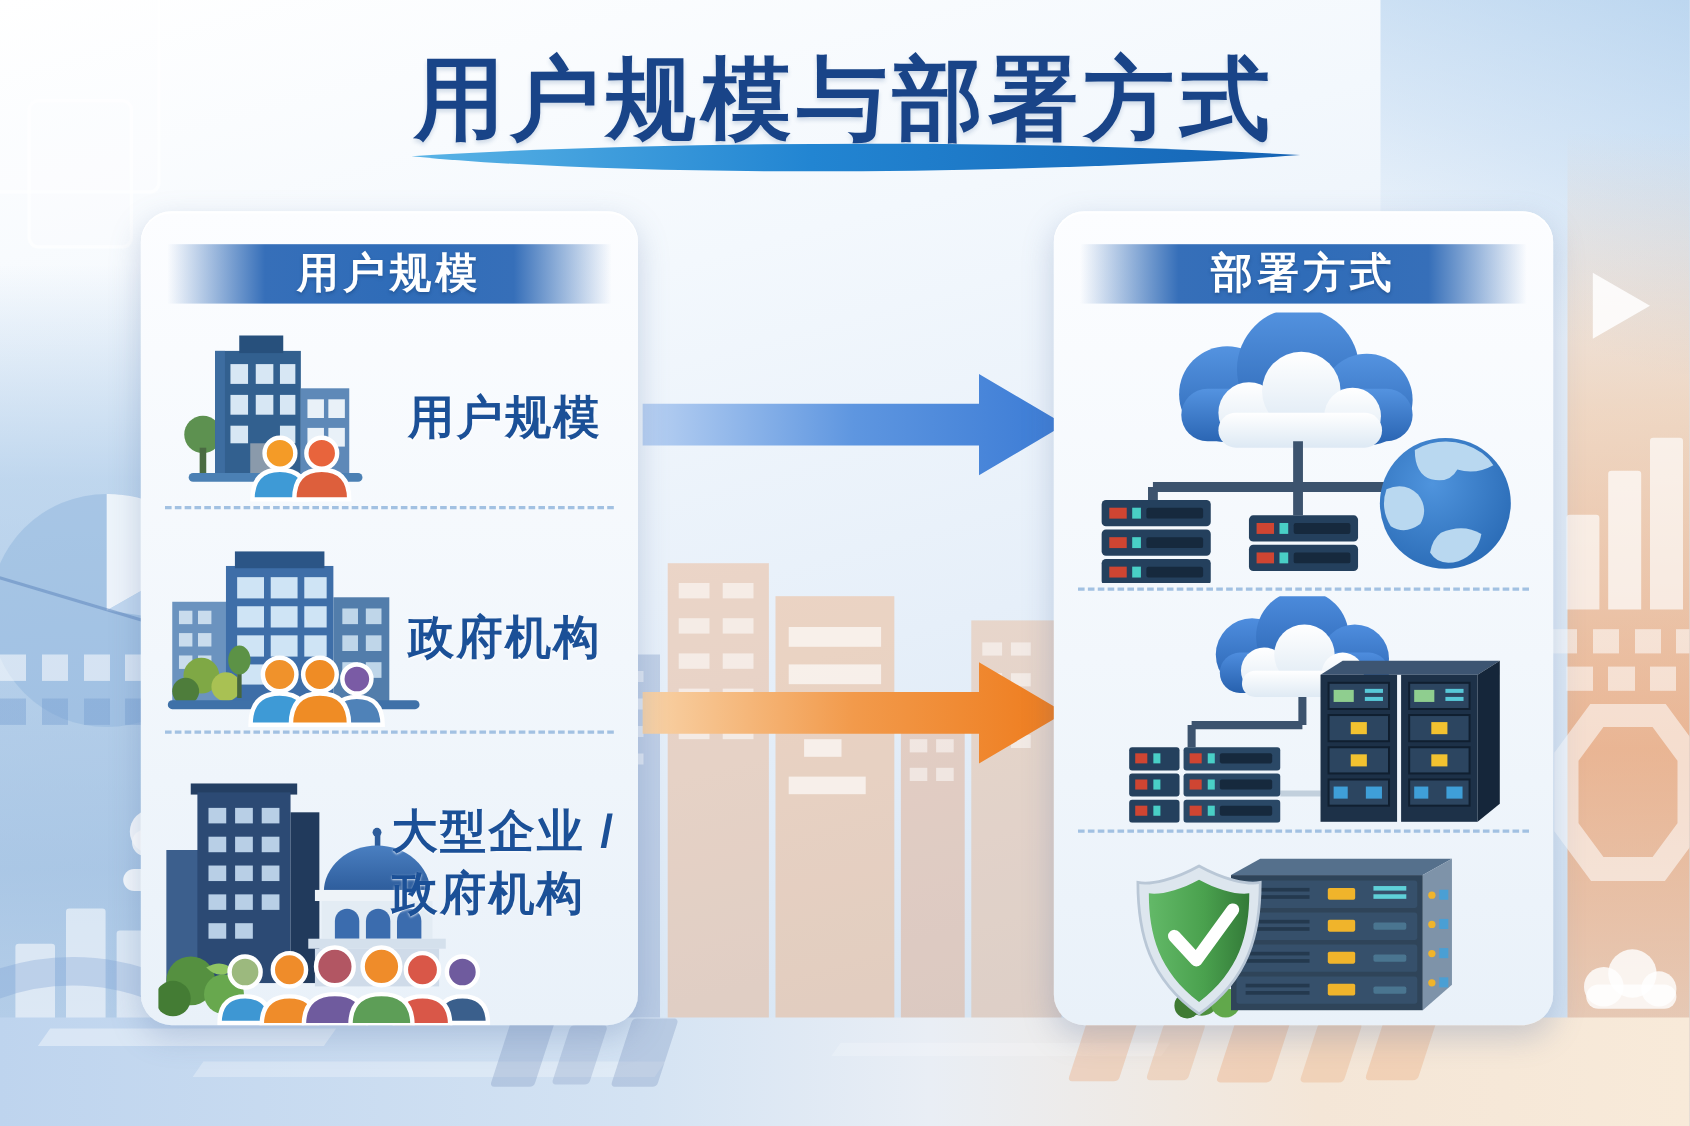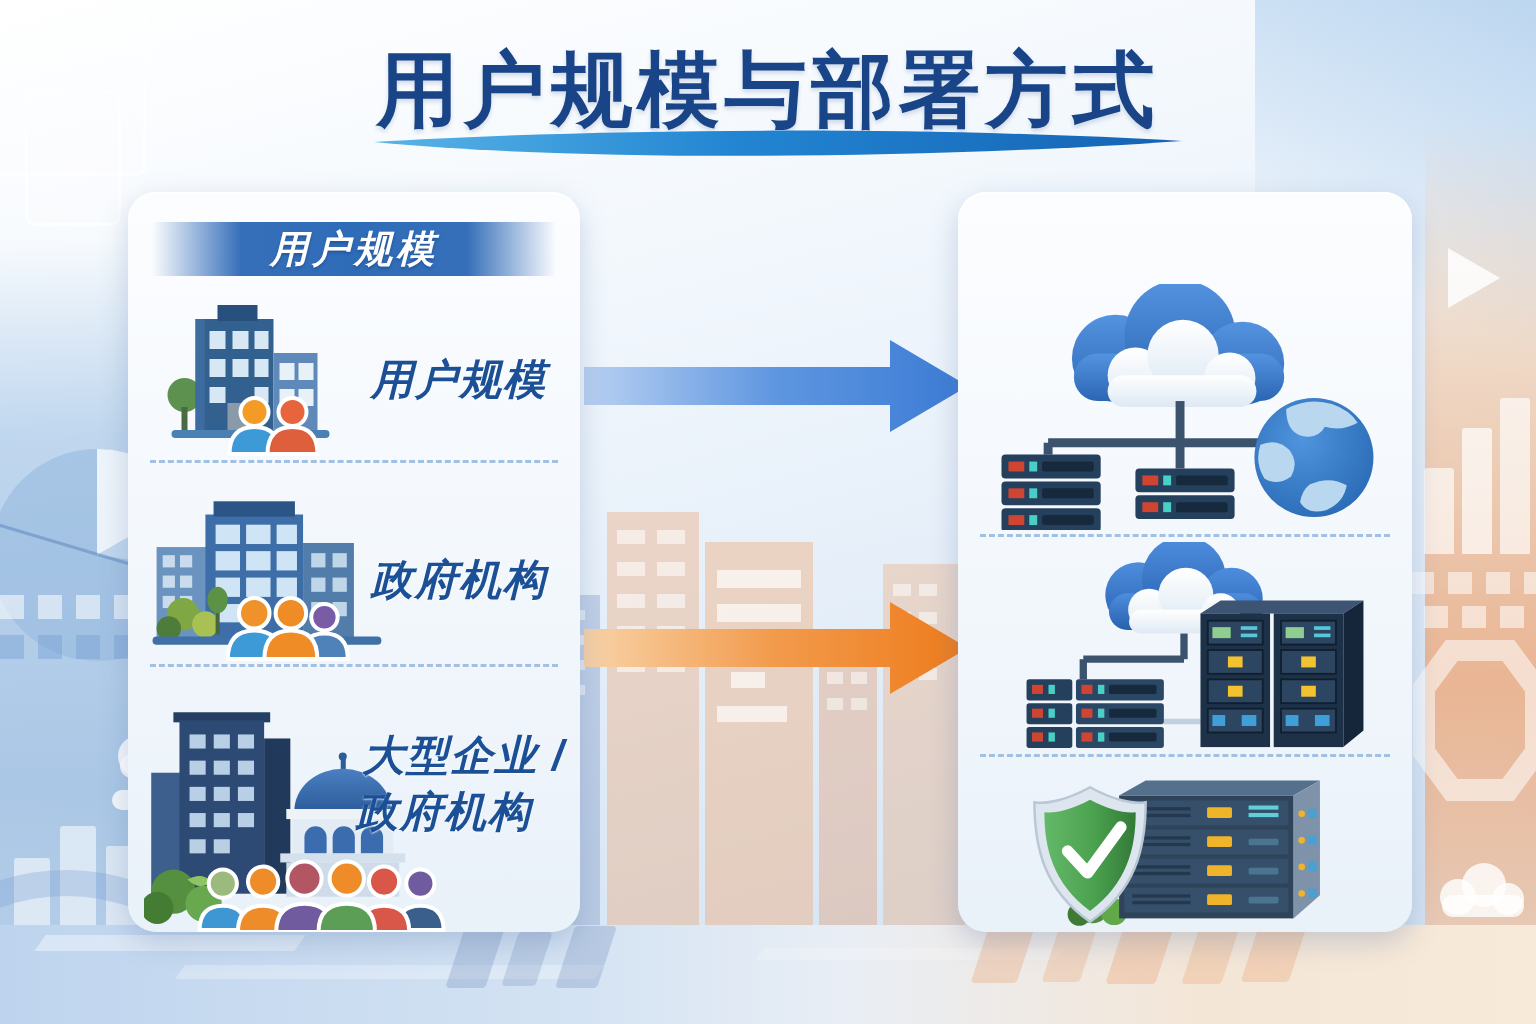--- a/index.html
+++ b/index.html
@@ -33,21 +33,20 @@
     position:absolute;left:0;top:36px;width:1536px;text-align:center;
     font-size:82px;font-weight:900;letter-spacing:5px;color:#194488;
     text-shadow:0 3px 4px rgba(30,70,130,.18);
   }
   .swoosh{position:absolute;left:368px;top:126px;}
   
   .panel{
     position:absolute;top:192px;width:452px;height:740px;border-radius:28px;
     background:linear-gradient(180deg,#fcfdff 0%,#f2f7fc 55%,#e9f1f9 100%);
     box-shadow:0 10px 28px rgba(85,115,165,.28),inset 0 2px 0 rgba(255,255,255,.9);
-    font-style:italic;
   }
   .panel.left{left:128px;}
   .panel.right{left:958px;width:454px;}
   .panel-header{
     position:absolute;top:30px;left:24px;right:24px;height:54px;line-height:54px;
     text-align:center;color:#ffffff;font-size:38px;font-weight:800;letter-spacing:4px;
     background:linear-gradient(90deg,rgba(47,108,184,0) 0%,#366fb9 22%,#2f6cb8 50%,#366fb9 78%,rgba(47,108,184,0) 100%);
     text-shadow:0 2px 3px rgba(20,60,110,.45);
   }
   .divider{position:absolute;left:22px;right:22px;border-top:3px dashed #a2c1e2;}
@@ -374,26 +373,27 @@
         </g>
         <g stroke="#ffffff" stroke-width="4">
           <path d="M130,250 q0,-28 28,-28 q28,0 28,28 z" fill="#6f5b9e"></path>
             <circle cx="158" cy="197" r="17" fill="#b25663"></circle>
         </g>
         <g stroke="#ffffff" stroke-width="4">
           <path d="M172,250 q0,-28 28,-28 q28,0 28,28 z" fill="#5d9e57"></path>
             <circle cx="200" cy="197" r="17" fill="#ef8c2a"></circle>
         </g>
       </svg>
-      <div class="ls-label" style="left:228px;top:536px;width:216px;text-align:center;font-size:42px;">大型企业 /</div>
+      <div class="ls-label" style="left:228px;top:536px;width:216px;font-size:42px;">大型企业 /</div>
       <div class="ls-label" style="left:228px;top:592px;width:216px;text-align:left;font-size:42px;">政府机构</div>
     </div>
   </div>
 
   <div class="panel right">
+    <div class="panel-header">部署方式</div>
 
     <svg class="icon-abs" style="left:28px;top:92px;" width="398" height="246" viewBox="0 0 400 248">
       <defs>
         <linearGradient id="c1g" x1="0" y1="0" x2="0" y2="1">
           <stop offset="0" stop-color="#5493e0"></stop>
             <stop offset="1" stop-color="#2b66b4"></stop>
         </linearGradient>
         <radialGradient id="glg" cx=".4" cy=".35" r=".9">
           <stop offset="0" stop-color="#4f94dd"></stop>
             <stop offset="1" stop-color="#2060ab"></stop>

